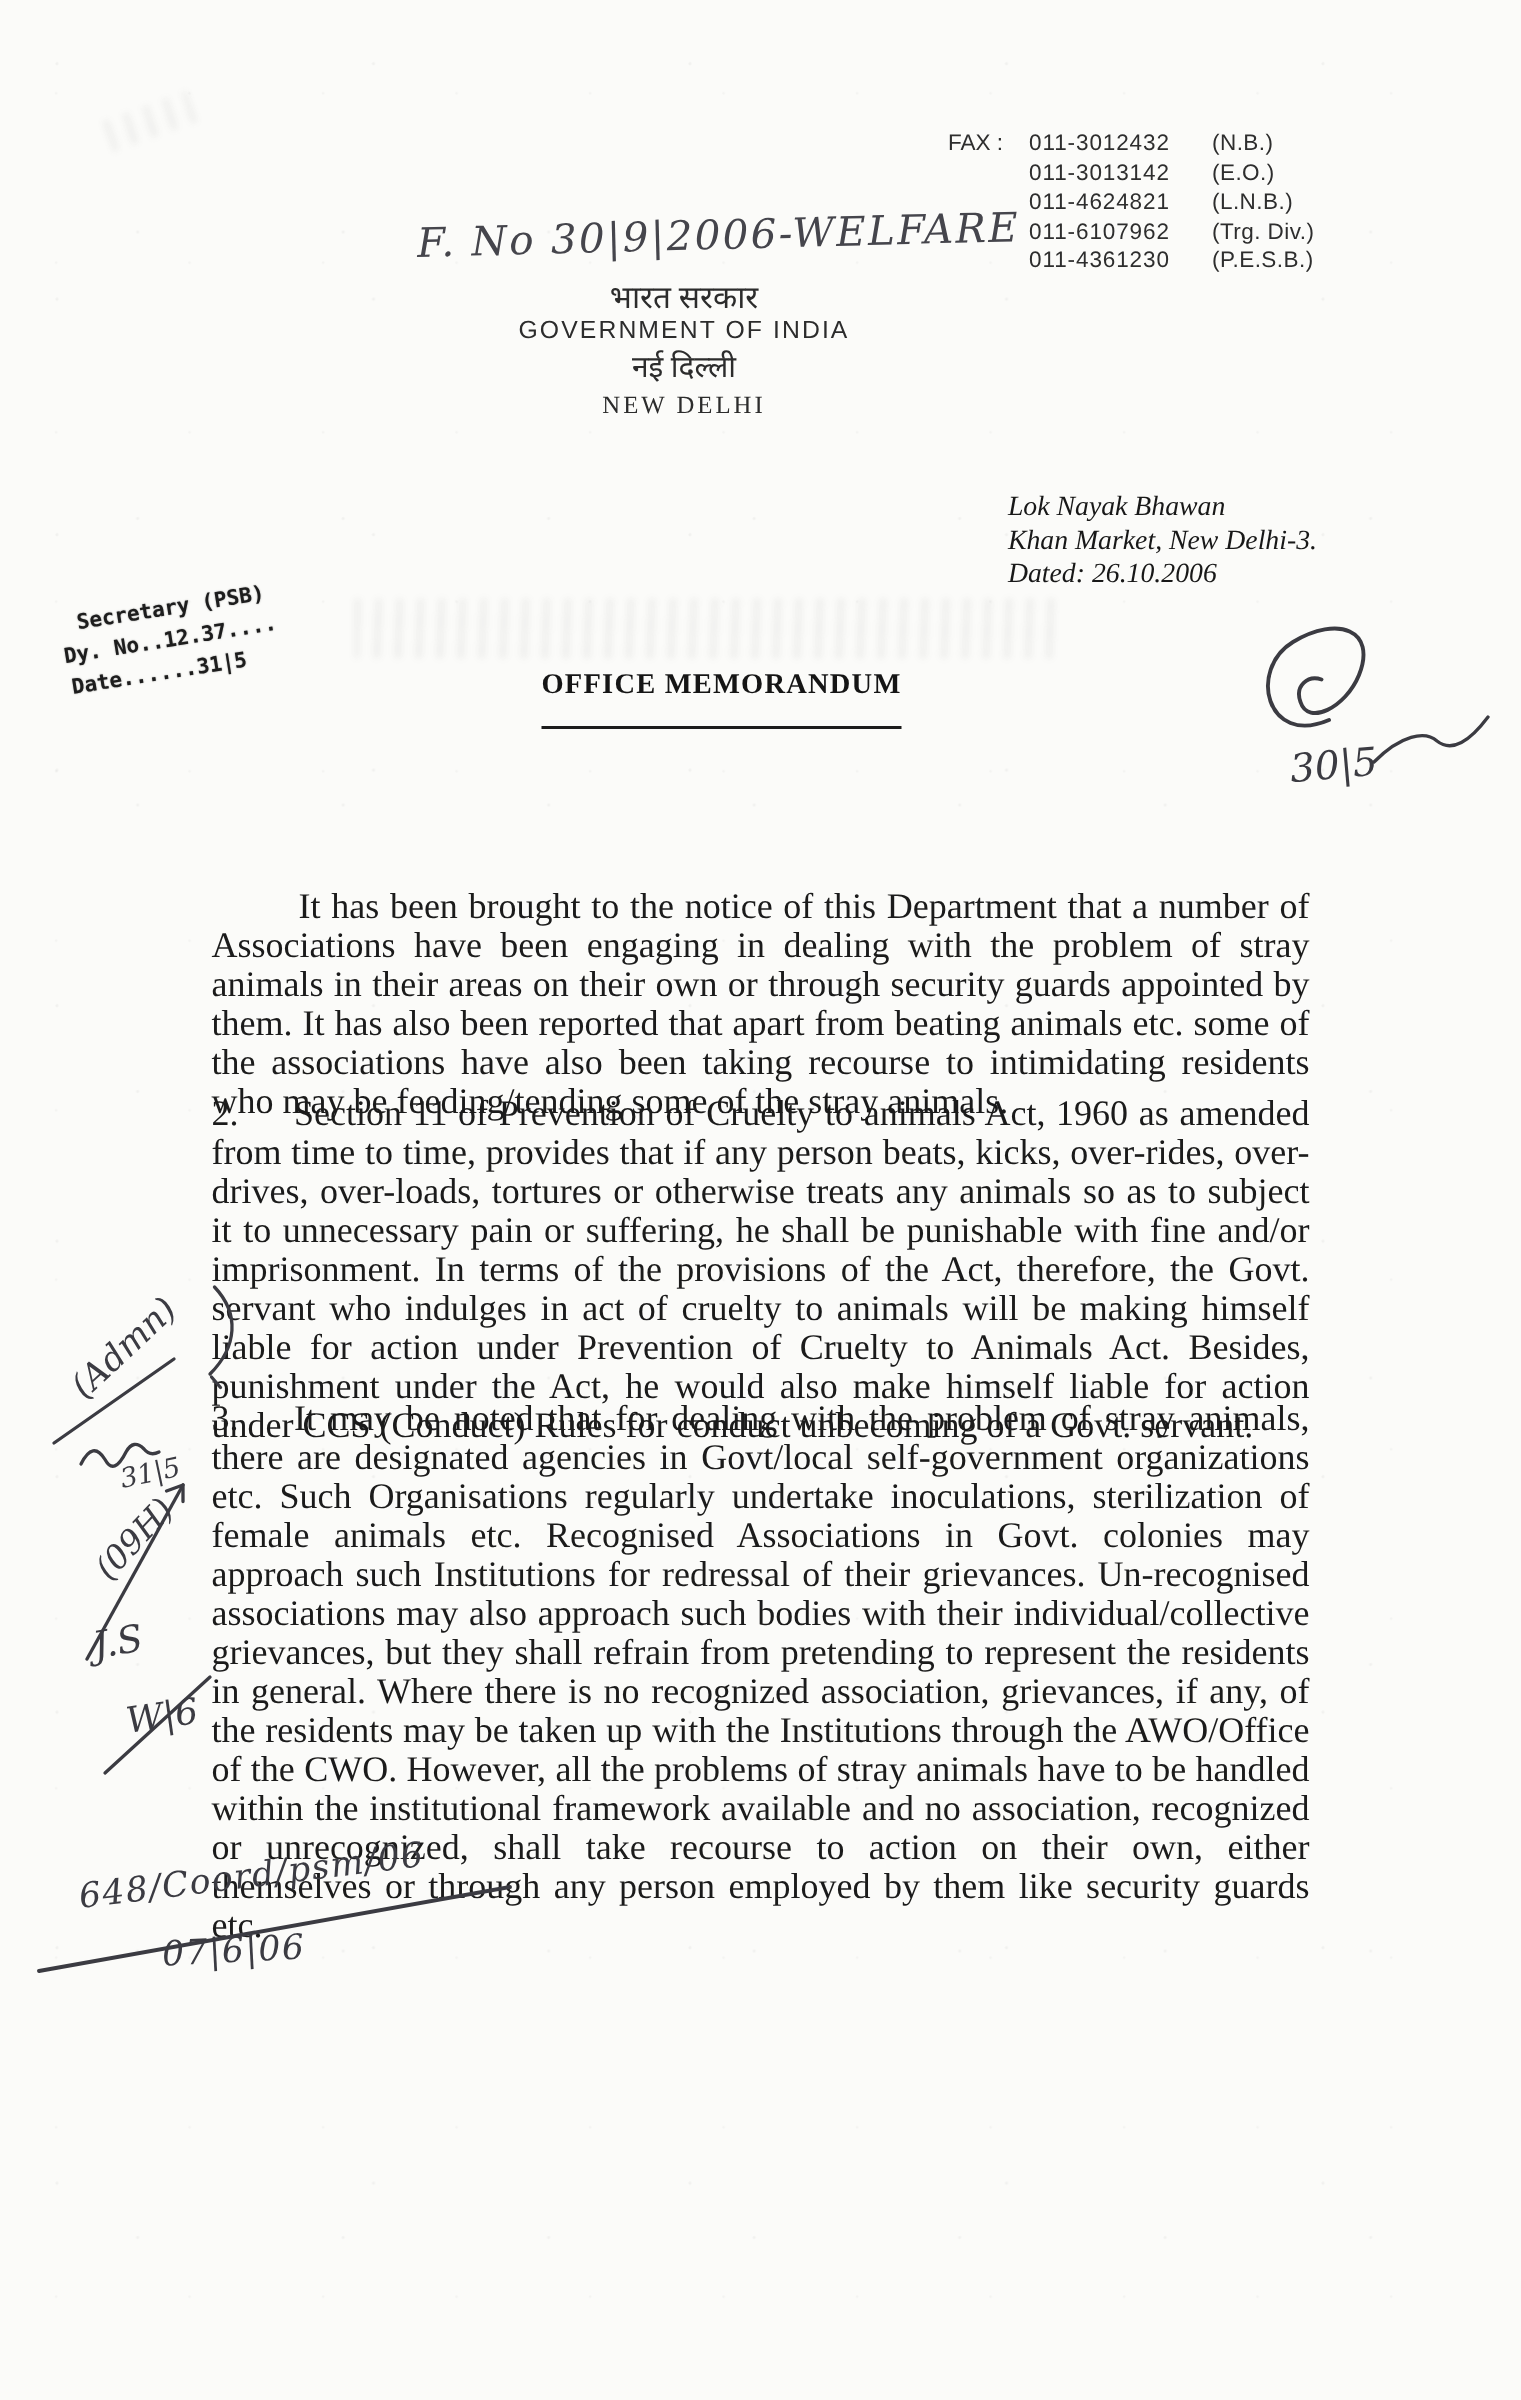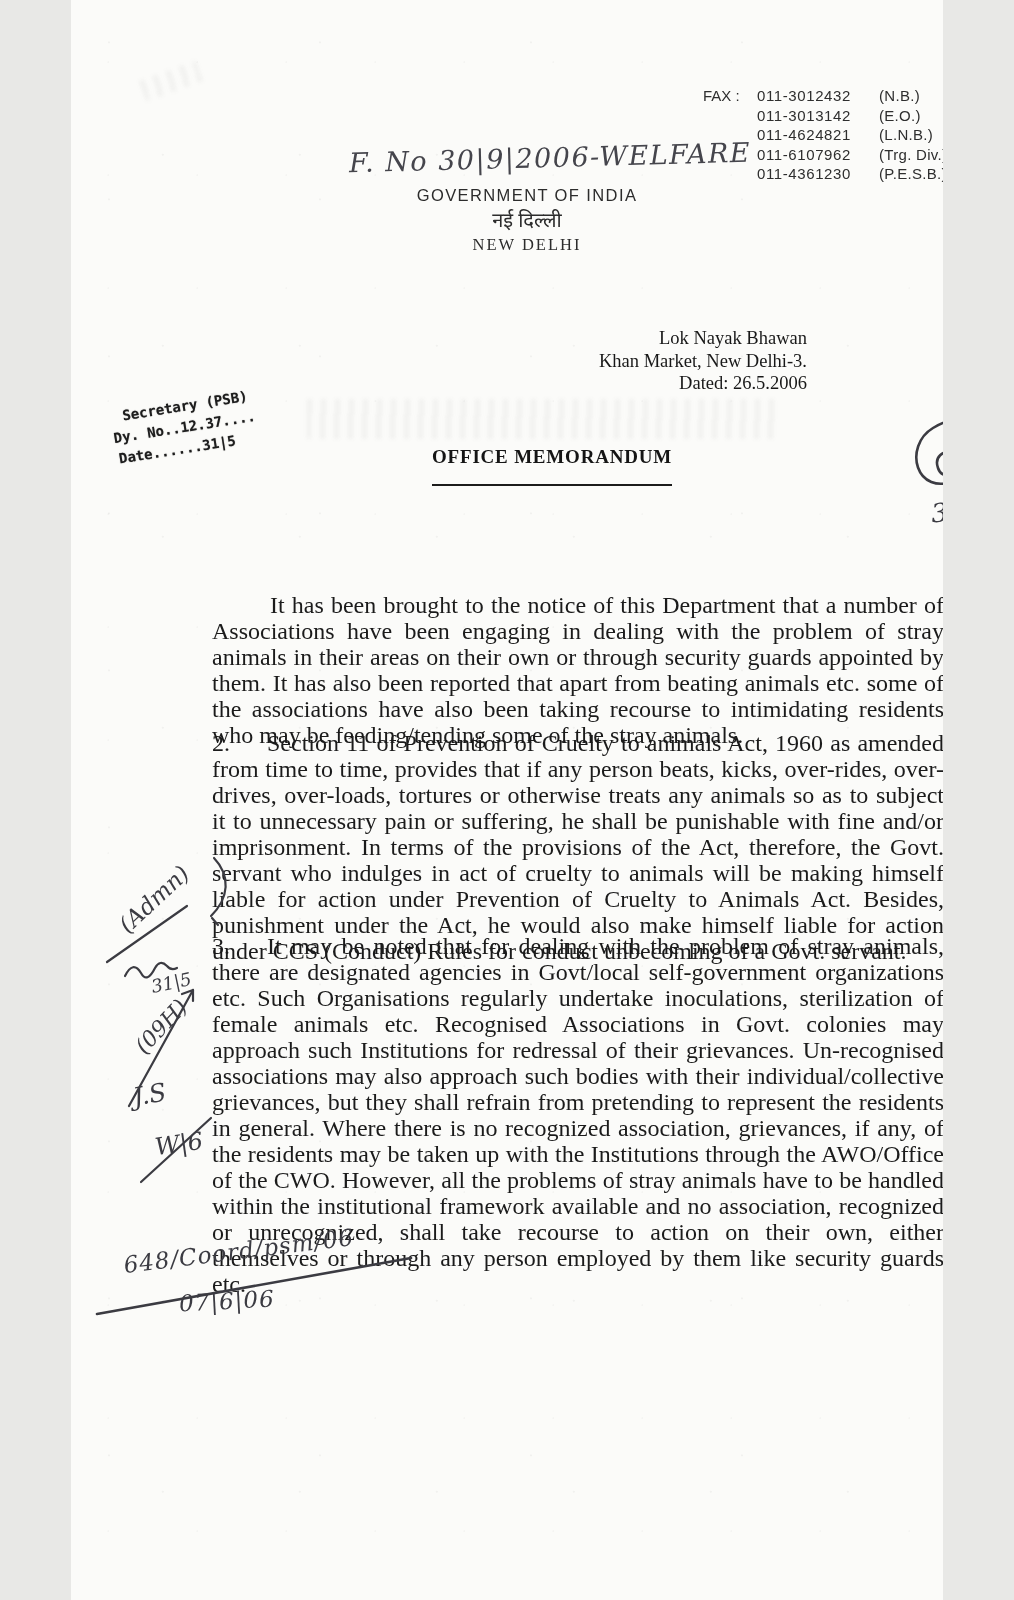--- a/index.html
+++ b/index.html
@@ -1,17 +1,17 @@
 <!DOCTYPE html>
 <html><head>
 <meta charset="utf-8">
 <style>
   html,body { margin:0; padding:0; background:#e8e8e6; }
   .page {
-    position:relative; width:872px; height:1600px; margin:0 auto;
+    position:relative; width:1014px; height:1600px; margin:0 auto;
     background:#fbfbf9;
     background-image:
       radial-gradient(circle at 18% 27%, rgba(60,60,60,.05) 0.6px, transparent 1.4px),
       radial-gradient(circle at 67% 81%, rgba(60,60,60,.05) 0.6px, transparent 1.4px),
       radial-gradient(circle at 42% 55%, rgba(60,60,60,.04) 0.5px, transparent 1.2px);
     background-size: 211px 157px, 137px 191px, 89px 113px;
     overflow:hidden;
     font-family:"Liberation Serif", serif;
     color:#1d1d1d;
   }
@@ -21,21 +21,21 @@
   .fax-prefix { display:inline-block; width:54px; }
   .fax-num { display:inline-block; width:122px; letter-spacing:.6px; }
   .fax-dept { letter-spacing:.3px; }
   
   .header { position:absolute; left:66px; top:186px; width:780px; text-align:center; color:#2c2c2c; }
   .h-hi { font-size:21px; line-height:24px; margin-bottom:1px; }
   .h-en { font-family:"Liberation Sans", sans-serif; font-size:16.5px; line-height:19px; letter-spacing:1.4px; margin-bottom:4px; }
   .h-hi-sm { font-size:20px; line-height:23px; margin-top:4px; }
   .h-en-sm { font-family:Liberation Serif, serif; font-size:16.5px; line-height:19px; letter-spacing:2px; margin-top:3px; }
   
-  .address { position:absolute; right:136px; top:327px; text-align:right; font-size:18.5px; line-height:22.5px; color:#181818; }
+  .address { position:absolute; right:136px; top:327px; text-align:left; font-size:18.5px; line-height:22.5px; color:#181818;font-style:italic; }
   
   .stamp { position:absolute; left:42px; top:396px; transform:rotate(-9deg); font-family:"DejaVu Sans Mono", monospace; font-weight:bold; font-size:14px; line-height:21px; color:#1d1d1d; text-shadow:0 0 1px rgba(30,30,30,.55); white-space:nowrap; }
   .stamp .s1 { padding-left:12px; }
   .stamp .s3 { padding-left:2px; }
   
   .ghost { position:absolute; filter:blur(2px); opacity:.55;
     background:repeating-linear-gradient(92deg, rgba(110,110,110,.14) 0 5px, transparent 5px 14px); }
   .ghost.g1 { left:236px; top:399px; width:470px; height:40px; }
   .ghost.g2 { left:70px; top:70px; width:60px; height:22px; transform:rotate(-20deg); }
   
@@ -91,29 +91,30 @@
     <div class="fax-row">
       <span class="fax-prefix"></span>
       <span class="fax-num">011-4361230</span>
       <span class="fax-dept">(P.E.S.B.)</span>
     </div>
   </div>
 
   <div class="hw fno">F. No 30|9|2006-WELFARE</div>
 
   <div class="header">
+    <div class="h-hi">भारत सरकार</div>
     <div class="h-en">GOVERNMENT OF INDIA</div>
     <div class="h-hi-sm">नई दिल्ली</div>
     <div class="h-en-sm">NEW DELHI</div>
   </div>
 
   <div class="address">
     <div>Lok Nayak Bhawan</div>
     <div>Khan Market, New Delhi-3.</div>
-    <div>Dated: 26.5.2006</div>
+    <div>Dated: 26.10.2006</div>
   </div>
 
   <div class="stamp">
     <div class="s1">Secretary (PSB)</div>
     <div class="s2">Dy. No..12.37....</div>
     <div class="s3">Date......31|5</div>
   </div>
 
   <div class="ghost g1"></div>
   <div class="ghost g2"></div>

